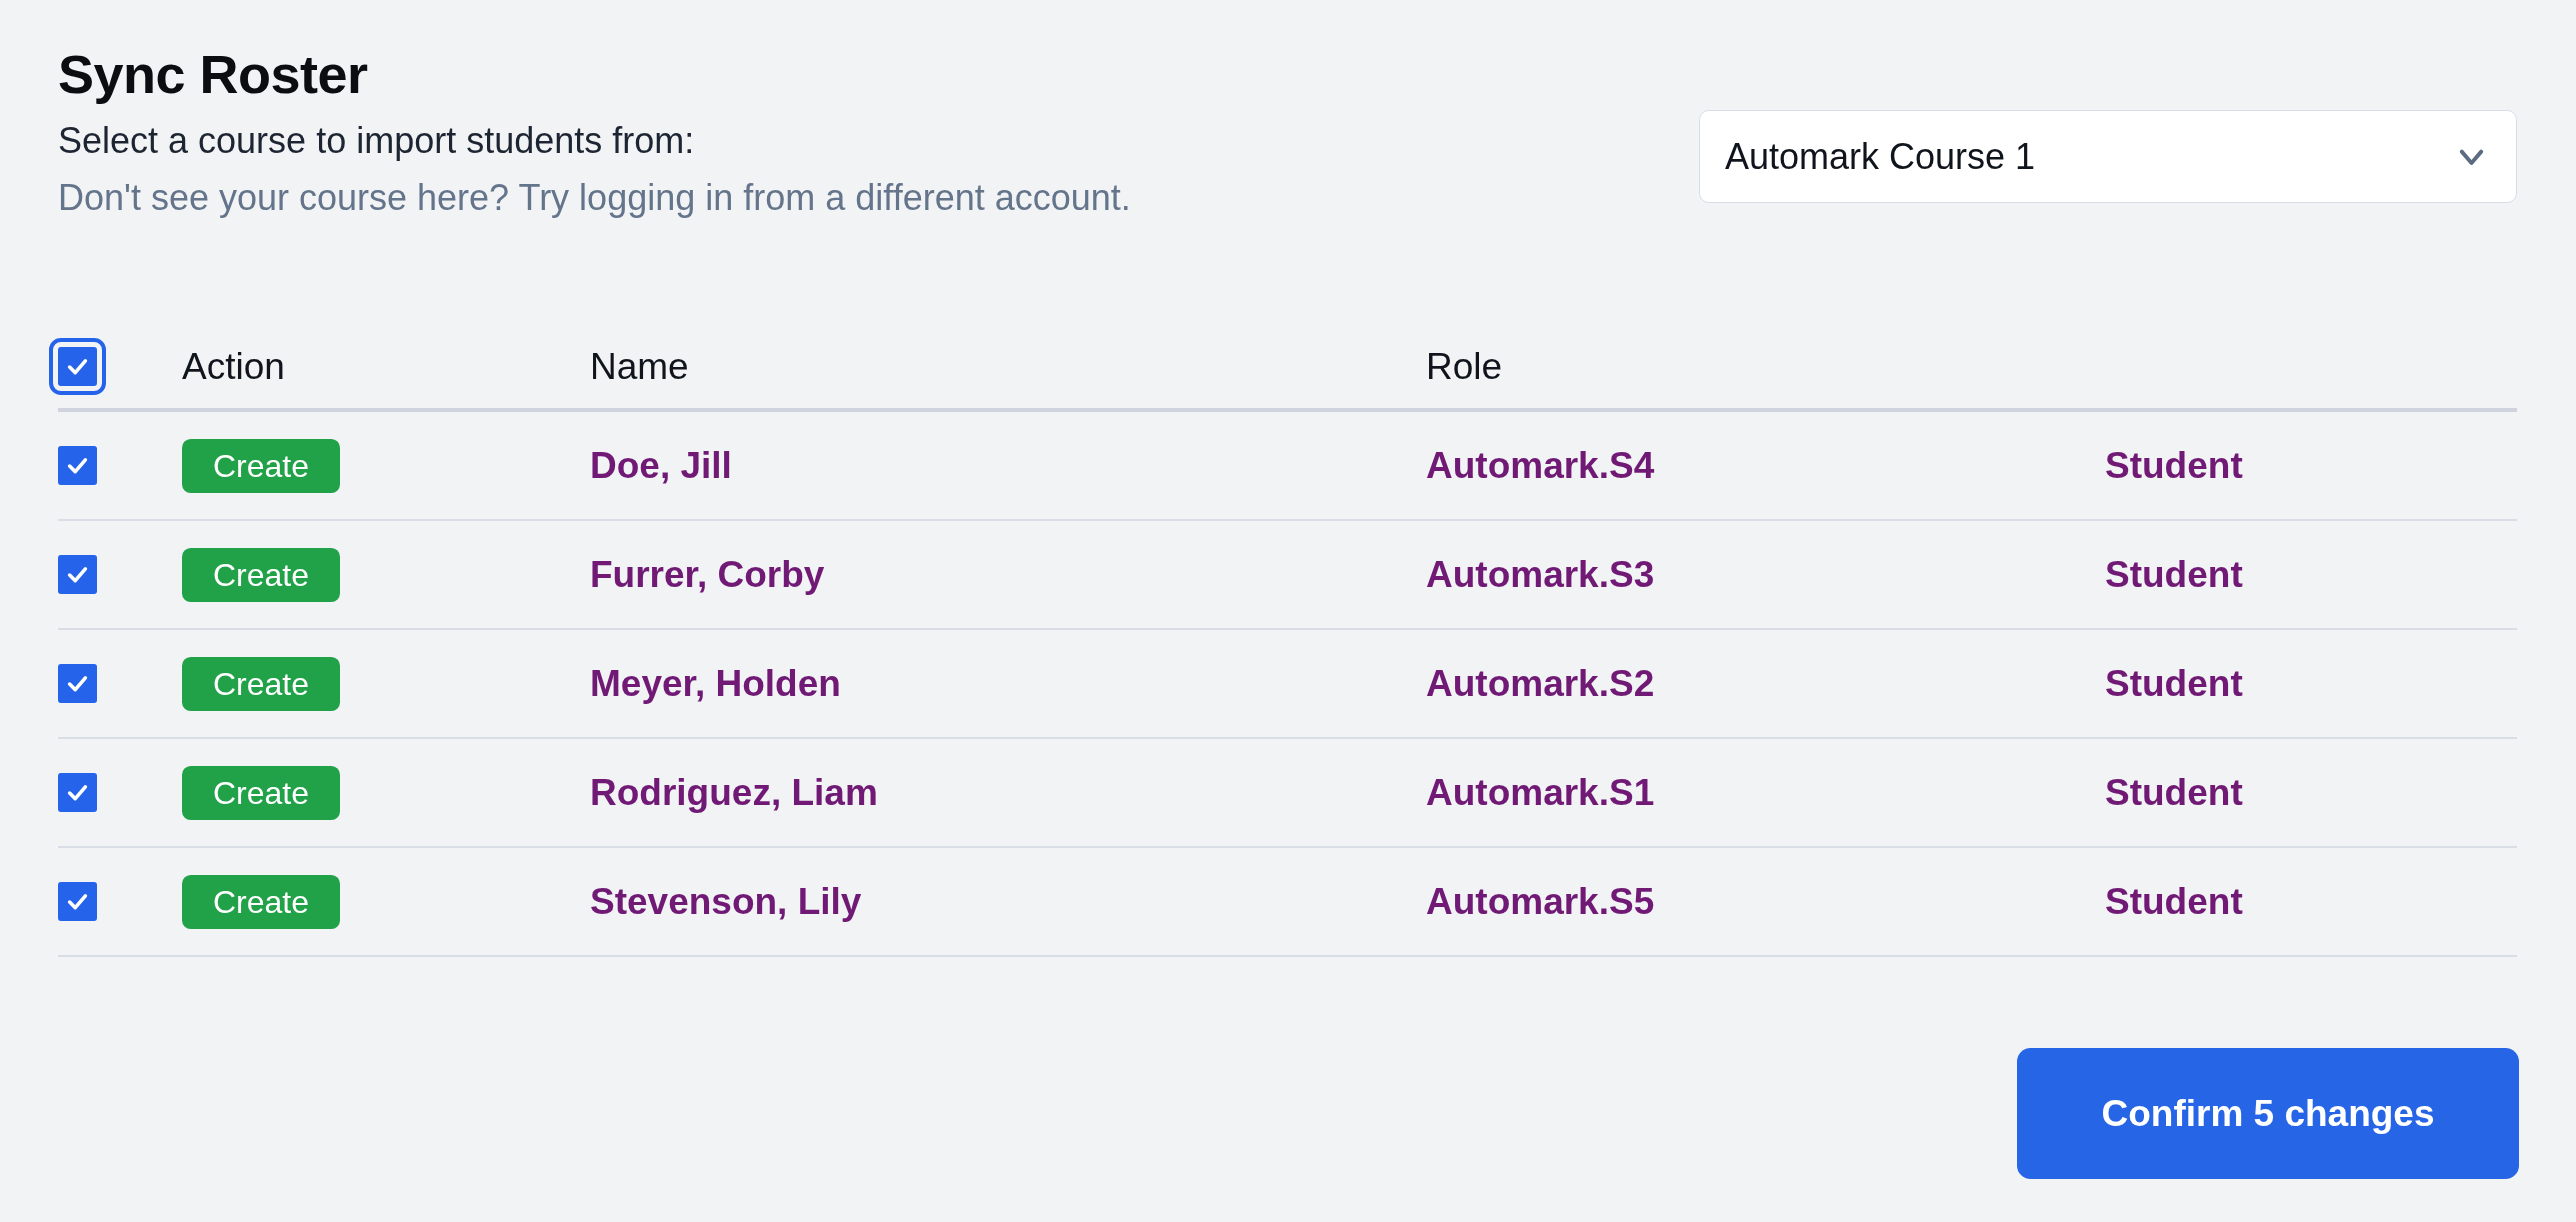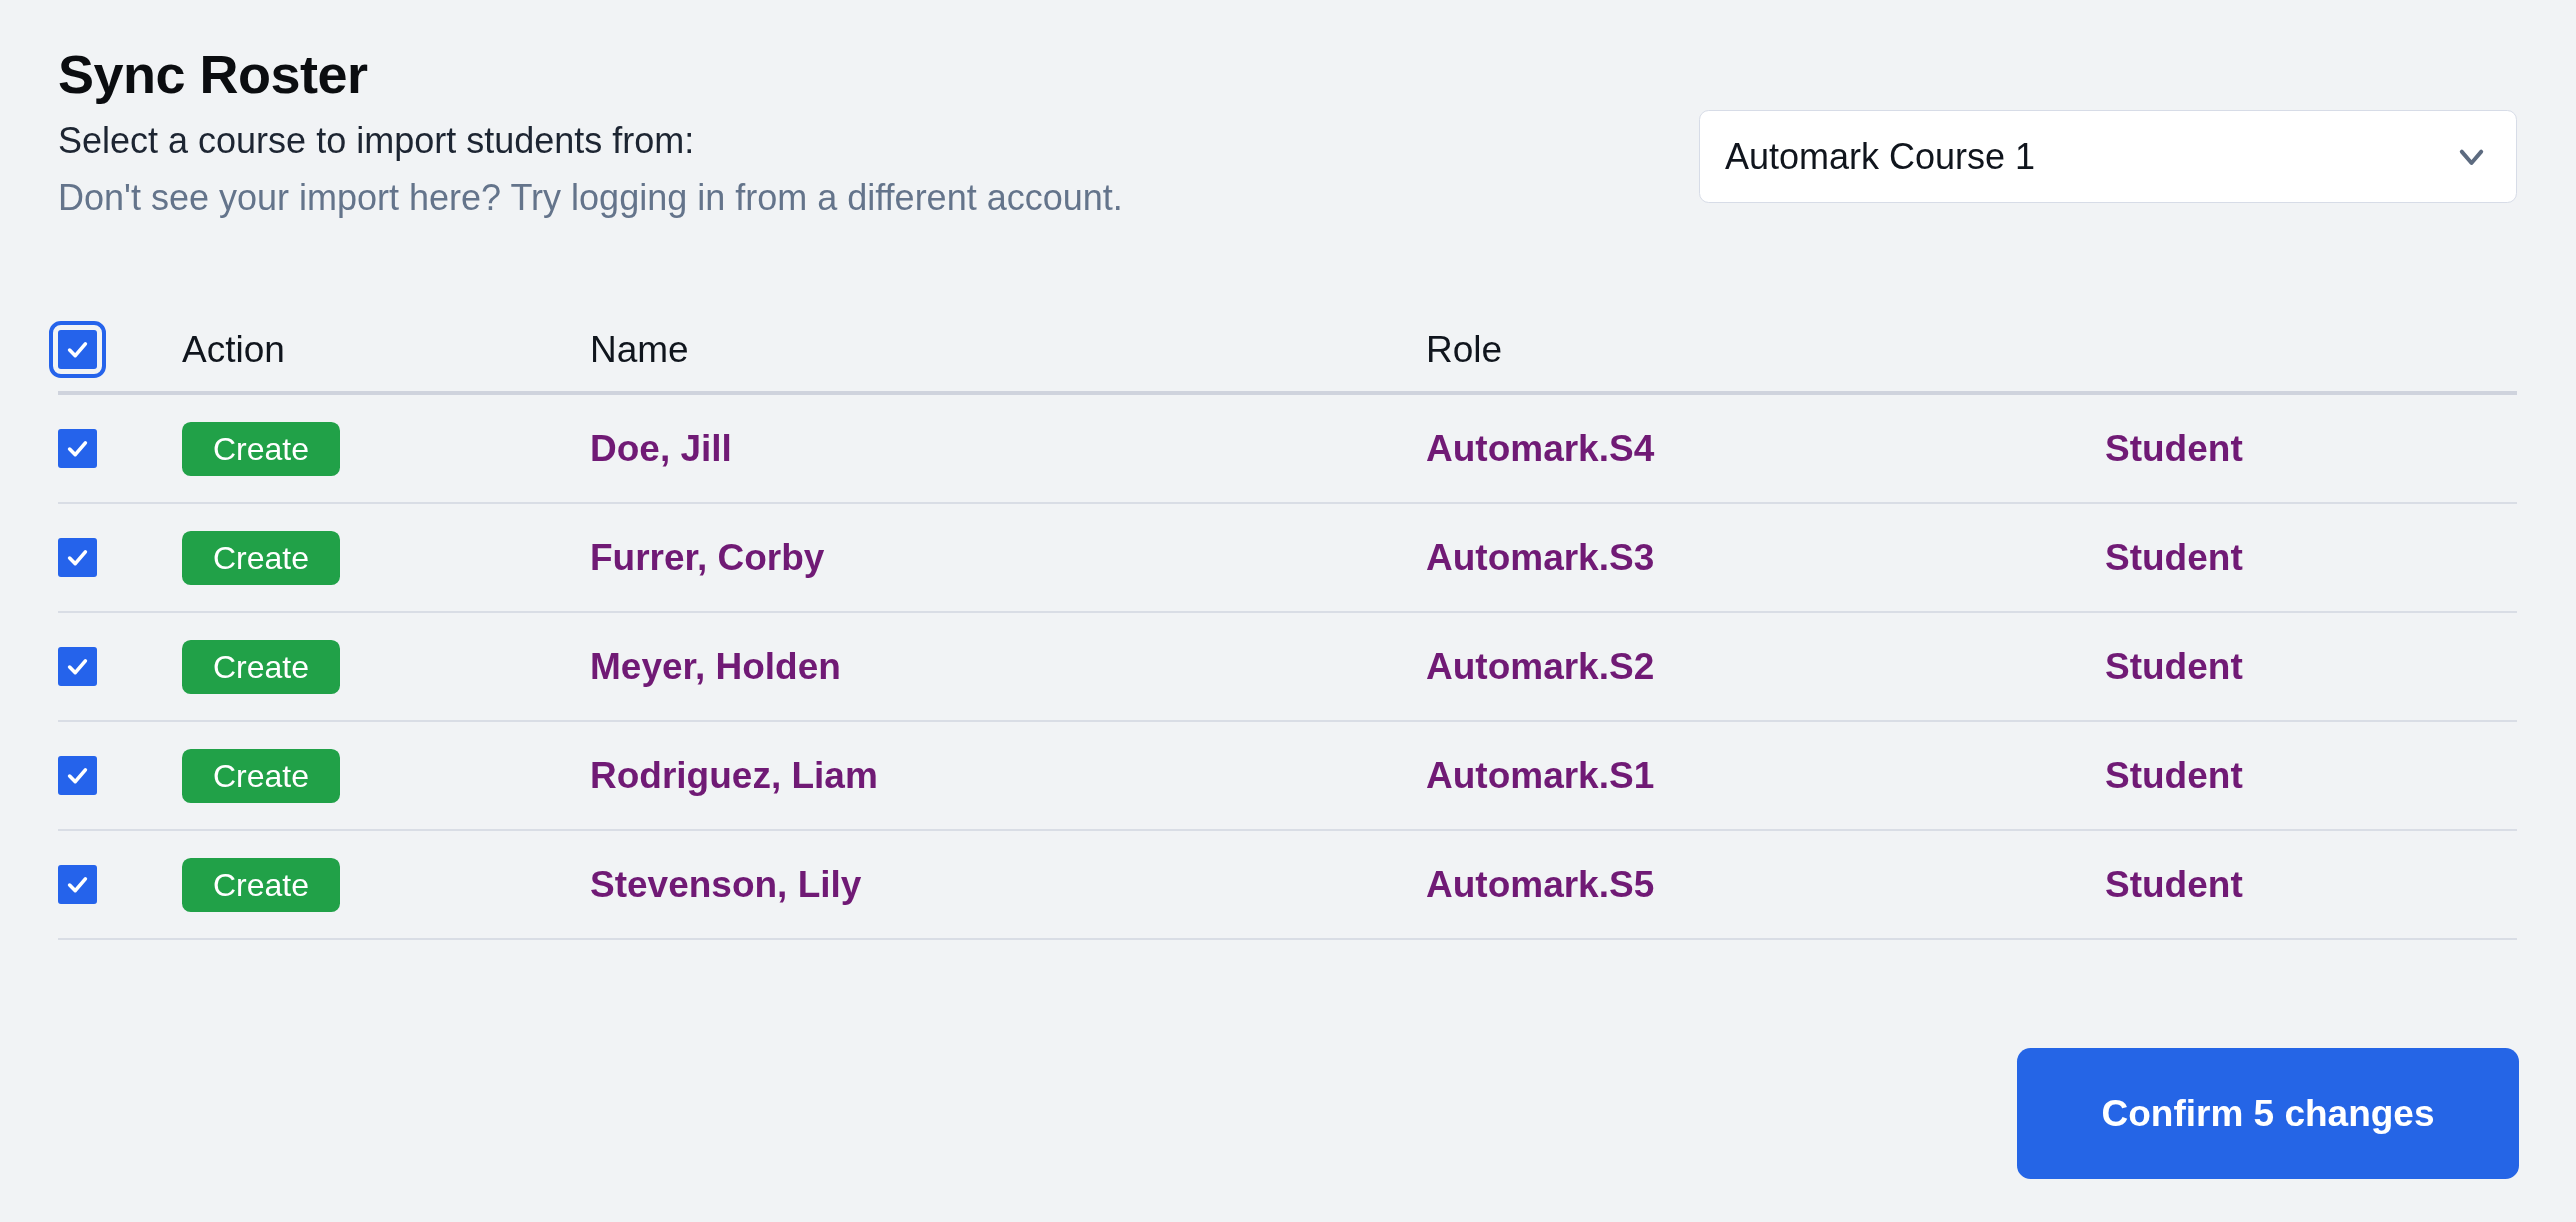--- a/index.html
+++ b/index.html
@@ -81,21 +81,21 @@
     height: 39px;
     display: block;
     flex: 0 0 auto;
   }
   .chevron svg { display: block; }
 
   
   .roster-table {
     position: absolute;
     left: 58px;
-    top: 308px;
+    top: 325px;
     width: 2459px;
   }
 
   .row {
     display: flex;
     align-items: center;
     width: 100%;
   }
 
   .head-row {
@@ -187,21 +187,21 @@
   }
 </style>
 </head>
 <body>
 
 <div class="page">
 
   <div class="header">
     <div class="page-title">Sync Roster</div>
     <div class="subtitle">Select a course to import students from:</div>
-    <div class="hint">Don't see your import here? Try logging in from a different account.</div>
+    <div class="hint">Don't see your course here? Try logging in from a different account.</div>
   </div>
 
   <div class="course-select">
     <span class="course-select-value">Automark Course 1</span>
     <span class="chevron">
       <svg viewBox="0 0 24 24" width="39" height="39" fill="none" stroke="#5d6b80" stroke-width="2.4" stroke-linecap="round" stroke-linejoin="round">
           <polyline points="6 9 12 16 18 9"></polyline>
         </svg>
     </span>
   </div>

